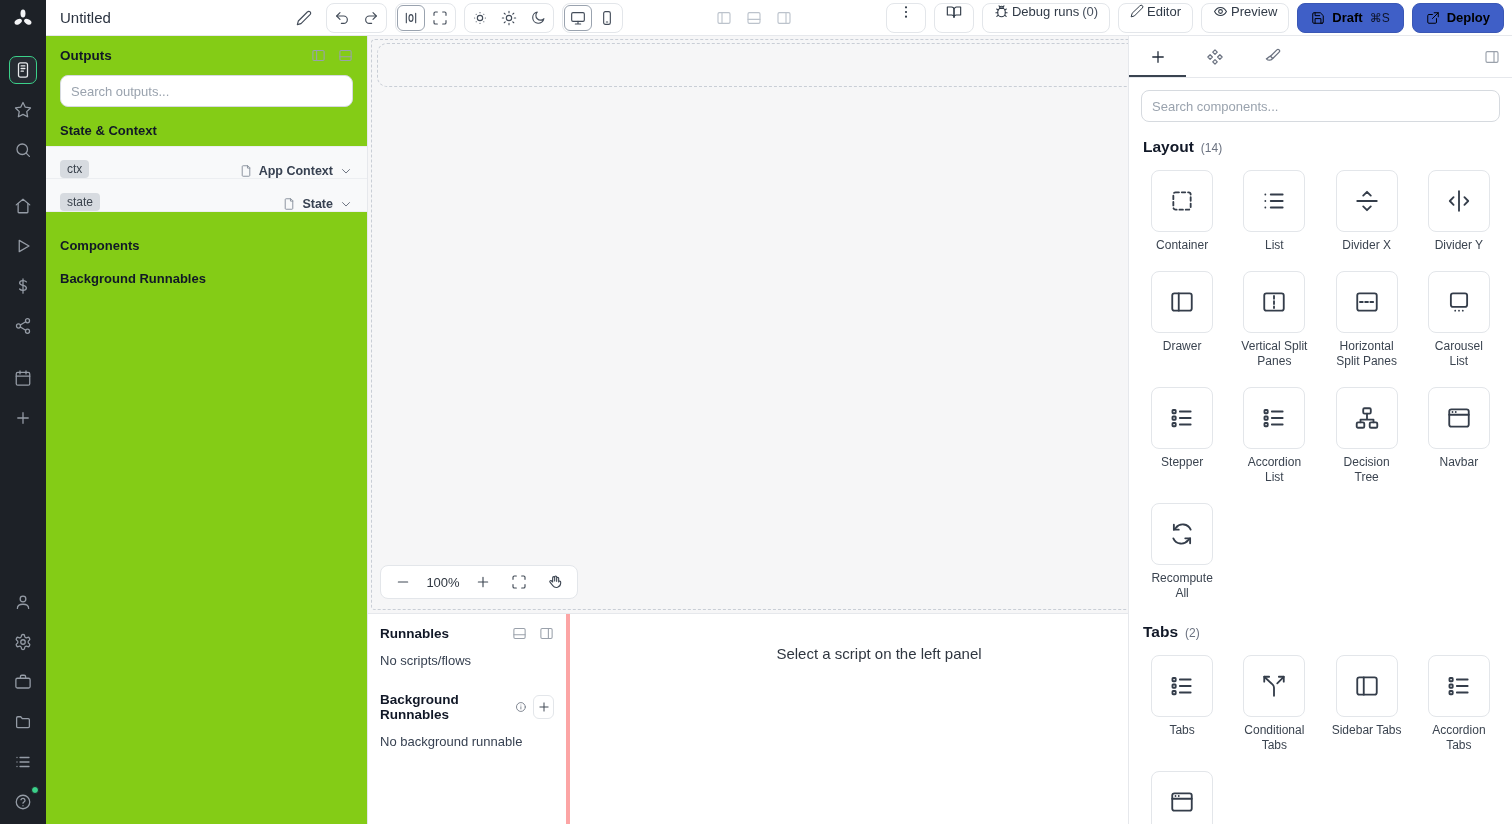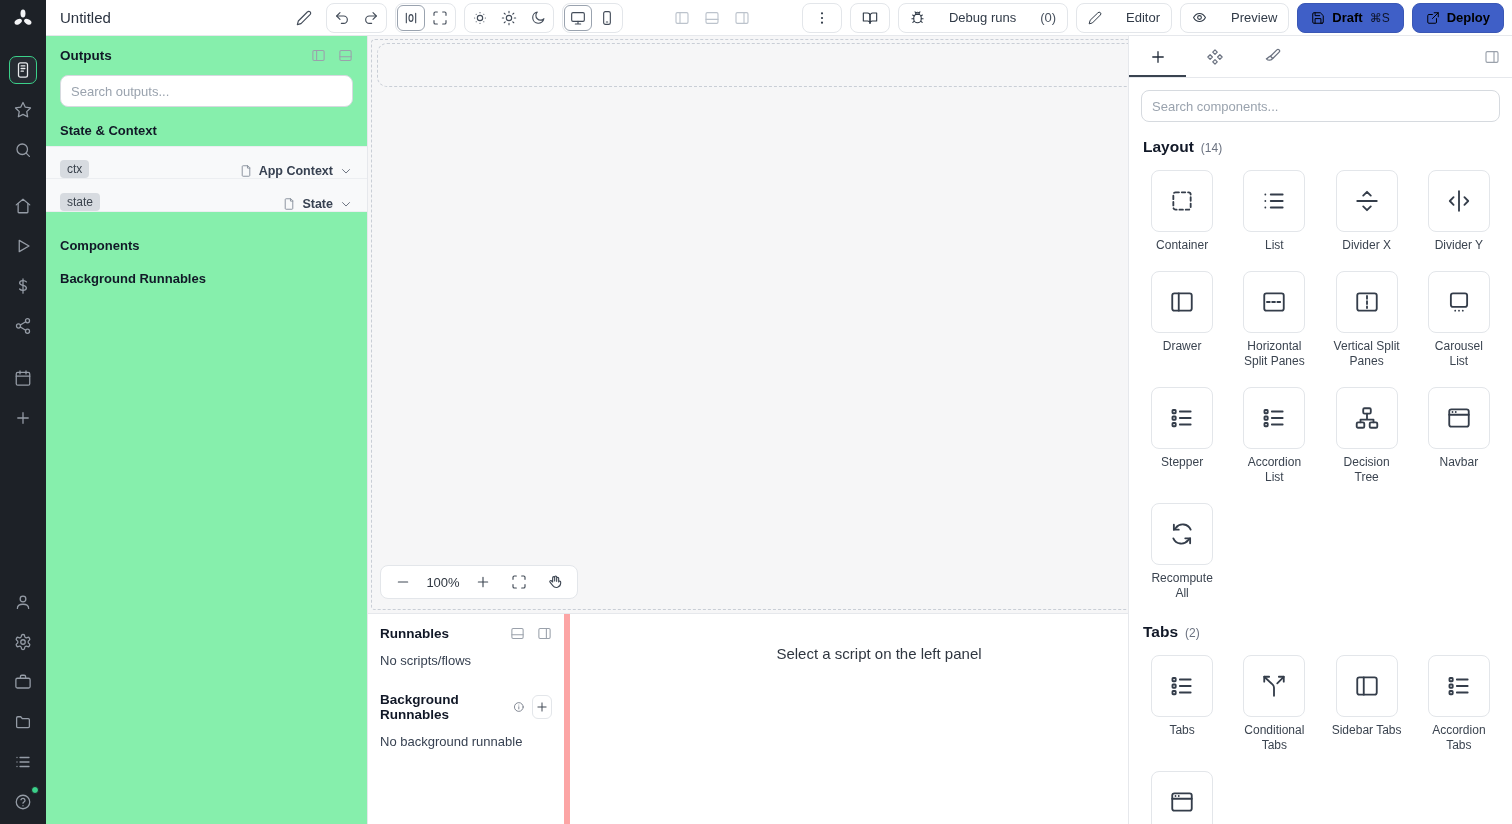--- a/index.html
+++ b/index.html
@@ -35,29 +35,29 @@
   
   .topbar{position:absolute;left:46px;right:0;top:0;height:36px;background:#fff;
     border-bottom:1px solid #e6e8ec;display:flex;align-items:center;padding:0 8px 0 14px;gap:8px}
   .tb-title{width:222px;font-size:15px;color:#2b3340;overflow:hidden;white-space:nowrap}
   .iconbtn{width:28px;height:26px;display:flex;align-items:center;justify-content:center;border-radius:6px;
     color:#434c59;cursor:pointer}
   .tb-group{display:flex;align-items:center;border:1px solid #e3e6ea;border-radius:8px;padding:1px;gap:1px;background:#fff}
   .tb-group .iconbtn.active{border:1px solid #9aa3af}
   .tb-ghost{display:flex;gap:14px;color:#bcc3cc;margin:0 4px}
   .sqbtn{height:30px;min-width:32px;border:1px solid #e3e6ea;border-radius:8px;background:#fff;
-    display:flex;align-items:center;justify-content:center;gap:24px;padding:0 11px;color:#303a47;cursor:pointer;font-size:13px}
+    display:flex;align-items:flex-start;justify-content:center;gap:3px;padding:0 11px;color:#303a47;cursor:pointer;font-size:13px}
   .sqbtn .cnt{color:#49525f}
   .spacer{flex:1}
   .btn-blue{height:30px;border-radius:8px;background:#3f5fc7;color:#000000;border:1px solid #3a57b5;
     display:flex;align-items:center;justify-content:center;gap:7px;padding:0 13px;font-weight:bold;cursor:pointer}
   .btn-blue .kbd{font-weight:normal;opacity:.8;font-size:12px}
 
   
-  .outputs{position:absolute;left:46px;top:36px;bottom:0;width:322px;background:#86efac;
+  .outputs{position:absolute;left:46px;top:36px;bottom:0;width:322px;background:#84cc16;
     border-right:1px solid #e6e8ec;padding-top:12px;overflow:hidden}
   .out-head{display:flex;align-items:center;padding:0 14px;color:#111827}
   .out-head .t{font-weight:bold;font-size:13.5px}
   .out-head .icons{margin-left:auto;display:flex;gap:12px;color:#9aa1ab}
   .search{margin:12px 14px 0;position:relative}
   .search input{width:100%;height:32px;border:1px solid #d6dadf;border-radius:8px;padding:0 10px;
     font-size:13px;color:#1f2937;outline:none;font-family:"Liberation Sans",sans-serif}
   .search input::placeholder{color:#9aa3ae}
   .sec-label{font-weight:bold;font-size:13px;color:#111827;padding:16px 14px 8px}
   .kv-row{height:33px;display:flex;align-items:flex-end;padding:0 14px;background:#f8f9fa;
@@ -73,21 +73,21 @@
   .center{position:absolute;left:368px;top:36px;right:324px;bottom:0;display:flex;flex-direction:column}
   .canvas{height:578px;background:#f6f6f7;position:relative;border-bottom:1px solid #e6e8ec}
   .canvas .outer-dash{position:absolute;inset:3px;border:1px dashed #c9ced6;border-radius:4px;pointer-events:none}
   .canvas .dropzone{position:absolute;left:9px;right:9px;top:7px;height:44px;border:1.5px dashed #c9ced6;border-radius:10px}
   .zoombar{position:absolute;left:12px;bottom:14px;height:34px;background:#fff;border:1px solid #e3e6ea;
     border-radius:8px;display:flex;align-items:center;padding:4px 4px}
   .zoombar .zbtn{width:36px;height:28px;display:flex;align-items:center;justify-content:center;color:#3f4854;cursor:pointer;border-radius:6px}
   .zoombar .zlevel{width:44px;text-align:center;color:#2f3640;font-size:13px}
 
   .bottom{flex:1;display:flex;background:#fff;overflow:hidden}
-  .runnables{width:202px;border-right:6px solid #fca5a5;padding:12px 12px 0;flex-shrink:0}
+  .runnables{width:202px;border-right:4px solid #fca5a5;padding:12px 12px 0;flex-shrink:0}
   .run-head{display:flex;align-items:center}
   .run-head .t{font-weight:bold;font-size:13.5px;color:#111827}
   .run-head .icons{margin-left:auto;display:flex;gap:12px;color:#9aa1ab}
   .run-empty{margin-top:12px;color:#374151}
   .bg-head{display:flex;align-items:center;gap:7px;margin-top:24px}
   .bg-head .t{font-weight:bold;font-size:13.5px;color:#111827}
   .bg-head .info{color:#6b7280}
   .bg-head .addbtn{margin-left:auto;width:24px;height:24px;border:1px solid #e3e6ea;border-radius:6px;
     display:flex;align-items:center;justify-content:center;color:#3f4854;cursor:pointer}
   .hint-area{flex:1;display:flex;justify-content:center;align-items:flex-start;padding-top:31px}
@@ -833,32 +833,32 @@
             <div class="card">
               <svg class="cic">
                 <use href="#i-panelleft"></use>
               </svg>
             </div>
             <div class="clabel">Drawer</div>
           </div>
         <div class="comp">
             <div class="card">
               <svg class="cic">
+                <use href="#i-vsplit"></use>
+              </svg>
+            </div>
+            <div class="clabel">Vertical Split Panes</div>
+          </div>
+        <div class="comp">
+            <div class="card">
+              <svg class="cic">
                 <use href="#i-hsplit"></use>
               </svg>
             </div>
             <div class="clabel">Horizontal Split Panes</div>
-          </div>
-        <div class="comp">
-            <div class="card">
-              <svg class="cic">
-                <use href="#i-vsplit"></use>
-              </svg>
-            </div>
-            <div class="clabel">Vertical Split Panes</div>
           </div>
         <div class="comp">
             <div class="card">
               <svg class="cic">
                 <use href="#i-carousel"></use>
               </svg>
             </div>
             <div class="clabel">Carousel List</div>
           </div>
         <div class="comp">

